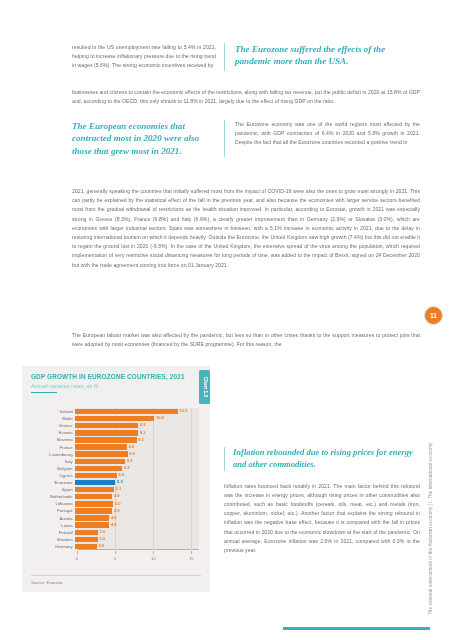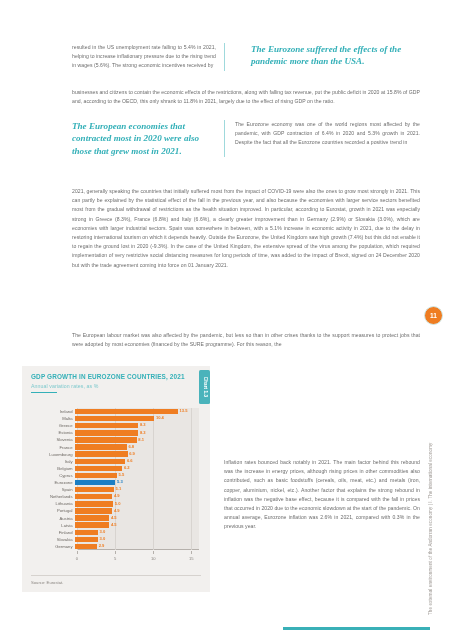--- a/index.html
+++ b/index.html
@@ -44,21 +44,21 @@
     width: 348px;
     display: flex;
     gap: 0;
   }
   .b1-left {
     width: 152px;
     padding-right: 8px;
   }
   .b1-right {
     width: 196px;
-    padding-left: 26px;
+    padding-left: 10px;
     border-left: 1.1px solid #9fd9dc;
   }
 
   .block1-tail {
     position: absolute;
     left: 72px;
     top: 88px;
     width: 348px;
   }
 
@@ -500,20 +500,21 @@
             <div class="bar" style="width: 22.1125px;"></div>
             <div class="bar-value" style="left: 23.7125px;">2.9</div>
           </div>
         </div>
       </div>
     <div class="chart-footer-rule"></div>
     <div class="chart-source">Source: Eurostat.</div>
   </div>
 
   <div class="right-col">
+    <div class="right-quote">Inflation rebounded due to rising prices for energy and other commodities.</div>
     <div class="right-body body-text">Inflation rates bounced back notably in 2021. The main factor behind this rebound was the increase in energy prices, although rising prices in other commodities also contributed, such as basic foodstuffs (cereals, oils, meat, etc.) and metals (iron, copper, aluminium, nickel, etc.). Another factor that explains the strong rebound in inflation was the negative base effect, because it is compared with the fall in prices that occurred in 2020 due to the economic slowdown at the start of the pandemic. On annual average, Eurozone inflation was 2.6% in 2021, compared with 0.3% in the previous year.</div>
   </div>
 
   <div class="page-number">11</div>
   <div class="side-rail">
     <span>The external environment of the Andorran economy  |  I. The international economy</span>
   </div>
   <div class="bottom-bar">
     <div class="seg-a"></div>
     <div class="seg-b"></div>

